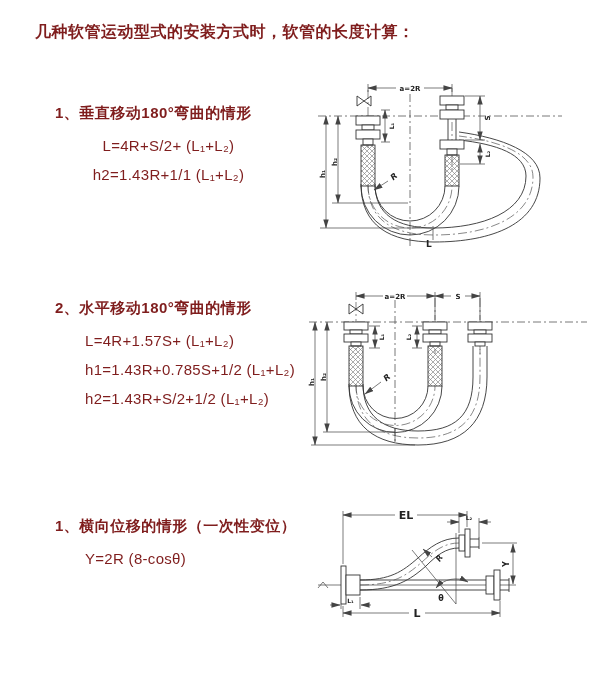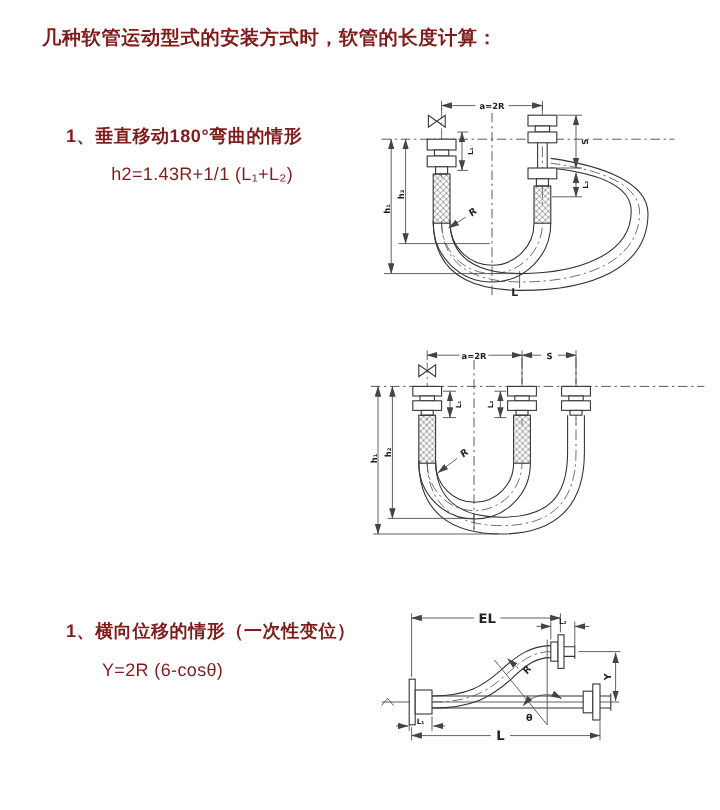--- a/index.html
+++ b/index.html
@@ -40,27 +40,34 @@
       <pattern id="braidp" width="5" height="5" patternUnits="userSpaceOnUse">
         <path d="M0,5 L5,0 M0,0 L5,5" stroke="#777" stroke-width="0.6" fill="none"></path>
       </pattern>
     </defs>
   </svg>
 
   <div class="title">几种软管运动型式的安装方式时，软管的长度计算：</div>
 
   <div class="sec" id="sec1">
     <div class="sec-heading">1、垂直移动180°弯曲的情形</div>
+    <div class="formula">L=4R+S/2+ (L₁+L₂)</div>
     <div class="formula">h2=1.43R+1/1 (L₁+L₂)</div>
   </div>
 
+  <div class="sec" id="sec2">
+    <div class="sec-heading">2、水平移动180°弯曲的情形</div>
+    <div class="formula">L=4R+1.57S+ (L₁+L₂)</div>
+    <div class="formula">h1=1.43R+0.785S+1/2 (L₁+L₂)</div>
+    <div class="formula">h2=1.43R+S/2+1/2 (L₁+L₂)</div>
+  </div>
 
   <div class="sec" id="sec3">
     <div class="sec-heading">1、横向位移的情形（一次性变位）</div>
-    <div class="formula">Y=2R (6-cosθ)</div>
+    <div class="formula">Y=2R (8-cosθ)</div>
   </div>
 
   <div class="diag" id="d1">
     <svg viewBox="0 0 272 174">
       <g>
         <path class="hcl" d="M6,40 H250"></path>
         <path class="hcl" d="M98,18 V172"></path>
         <path class="cl" d="M56,14 V72"></path>
         <path class="cl" d="M140,12 V96"></path>
       </g>

